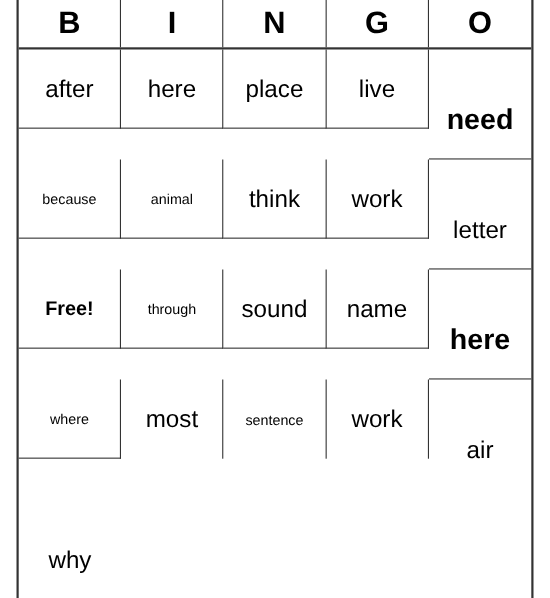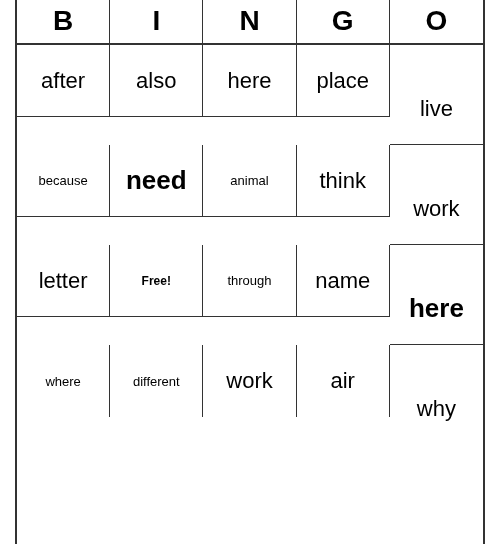--- a/index.html
+++ b/index.html
@@ -62,21 +62,21 @@
     .bingo-cell:nth-child(5n) {
       border-right: none;
       margin-top: 28px;
     }
 
     .bingo-cell:nth-last-child(-n+5) {
       border-bottom: none;
     }
 
     .bingo-cell .cell-text {
-      font-size: 12px;
+      font-size: 18px;
     }
 
     .bingo-cell .cell-text.small {
       font-size: 13px;
     }
 
     .bingo-cell .cell-text.large {
       font-size: 22px;
       font-weight: normal;
     }
@@ -100,66 +100,69 @@
       <div class="bingo-header-cell">I</div>
       <div class="bingo-header-cell">N</div>
       <div class="bingo-header-cell">G</div>
       <div class="bingo-header-cell">O</div>
     </div>
   <div class="bingo-grid">
   <div class="bingo-cell">
         <span class="cell-text large">after</span>
       </div>
       <div class="bingo-cell">
-        <span class="cell-text large">also</span>
-      </div>
-      <div class="bingo-cell">
         <span class="cell-text large">here</span>
       </div>
       <div class="bingo-cell">
         <span class="cell-text large">place</span>
       </div>
       <div class="bingo-cell">
         <span class="cell-text large">live</span>
       </div>
       <div class="bingo-cell">
-        <span class="cell-text small">because</span>
+        <span class="cell-text xlarge">need</span>
       </div>
       <div class="bingo-cell">
-        <span class="cell-text xlarge">need</span>
+        <span class="cell-text small">because</span>
       </div>
       <div class="bingo-cell">
         <span class="cell-text small">animal</span>
       </div>
       <div class="bingo-cell">
         <span class="cell-text large">think</span>
       </div>
       <div class="bingo-cell">
         <span class="cell-text large">work</span>
       </div>
       <div class="bingo-cell">
         <span class="cell-text large">letter</span>
       </div>
       <div class="bingo-cell">
         <span class="cell-text free-cell">Free!</span>
       </div>
       <div class="bingo-cell">
         <span class="cell-text small">through</span>
       </div>
       <div class="bingo-cell">
+        <span class="cell-text large">sound</span>
+      </div>
+      <div class="bingo-cell">
         <span class="cell-text large">name</span>
       </div>
       <div class="bingo-cell">
         <span class="cell-text xlarge">here</span>
       </div>
       <div class="bingo-cell">
         <span class="cell-text small">where</span>
       </div>
       <div class="bingo-cell">
-        <span class="cell-text small">different</span>
+        <span class="cell-text large">most</span>
+      </div>
+      <div class="bingo-cell">
+        <span class="cell-text small">sentence</span>
       </div>
       <div class="bingo-cell">
         <span class="cell-text large">work</span>
       </div>
       <div class="bingo-cell">
         <span class="cell-text large">air</span>
       </div>
       <div class="bingo-cell">
         <span class="cell-text large">why</span>
       </div>

